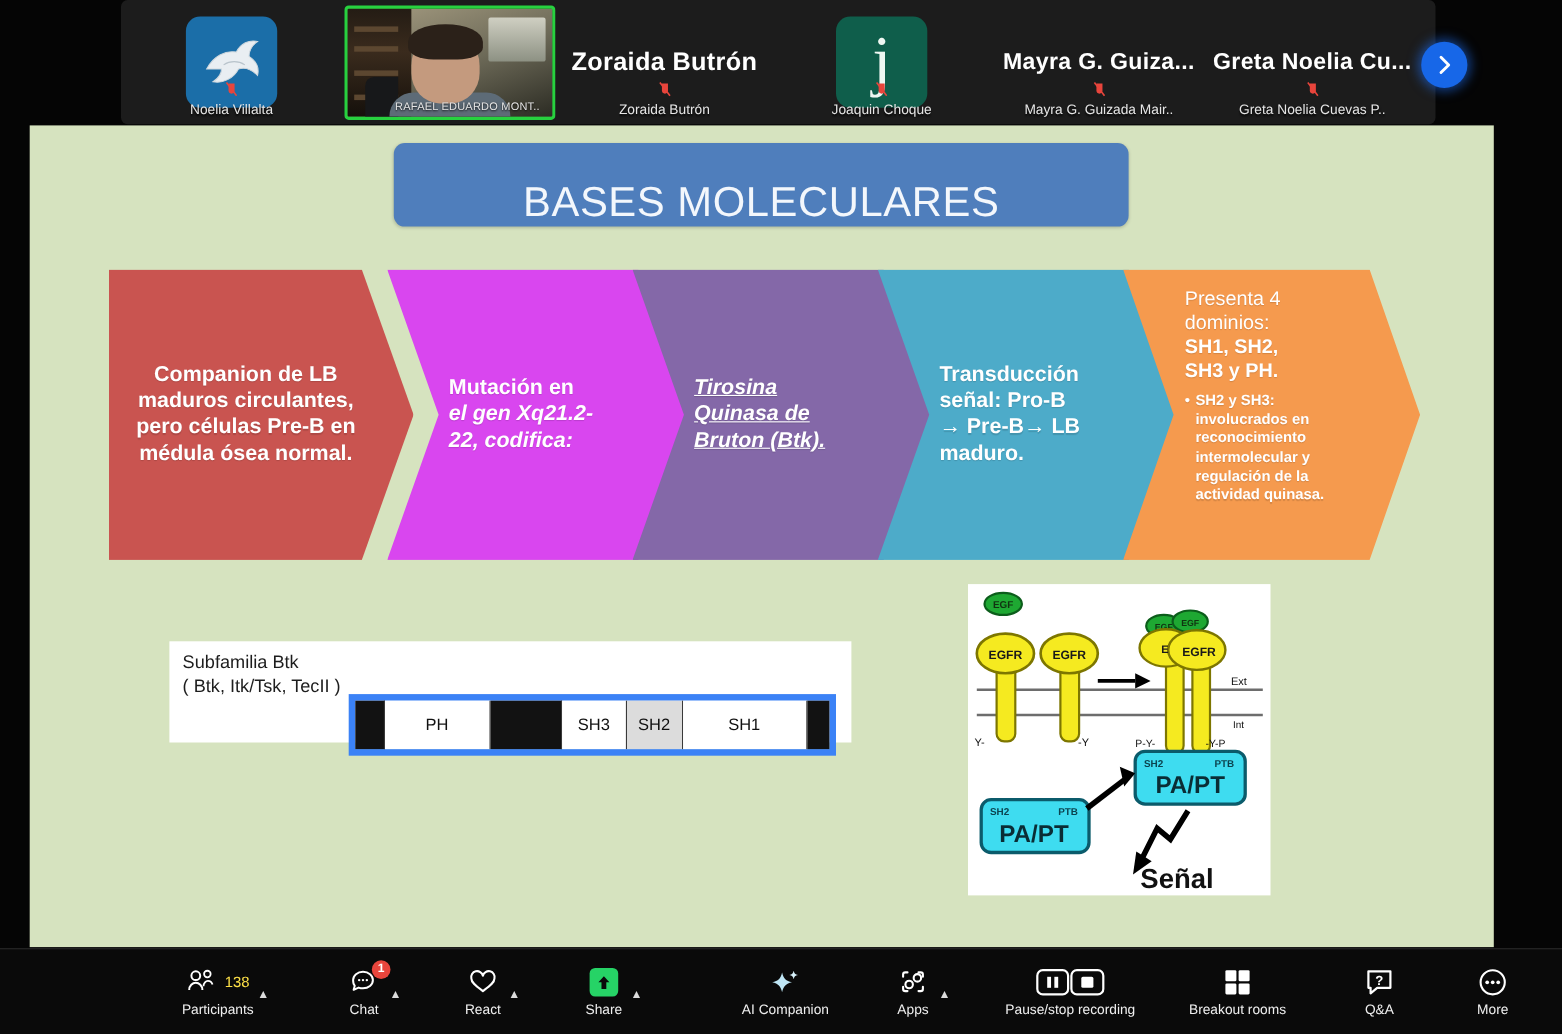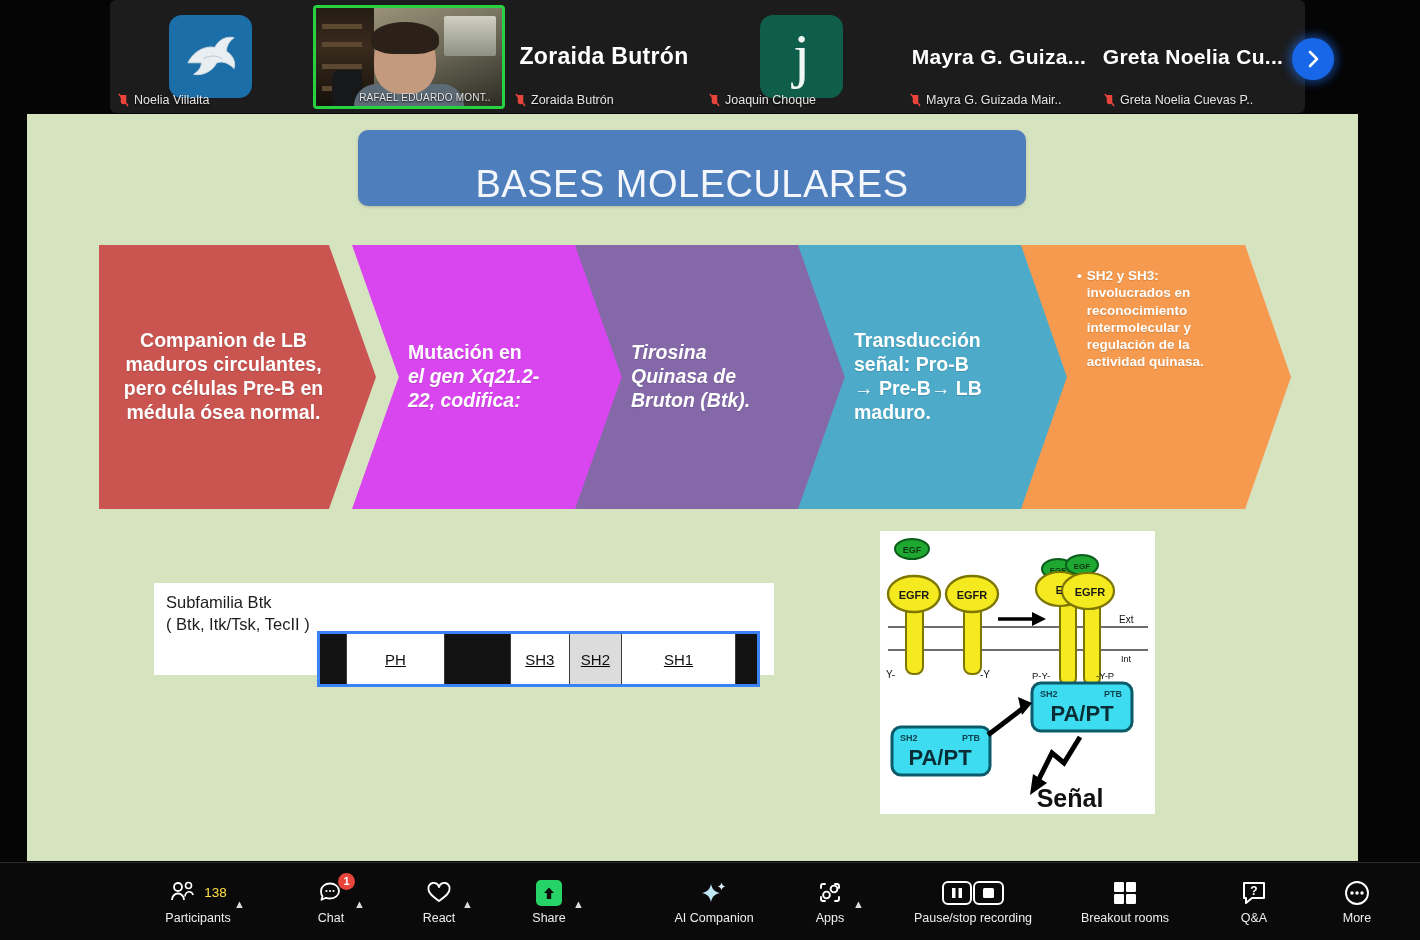--- a/index.html
+++ b/index.html
@@ -74,20 +74,21 @@
   .pname {
     position: absolute; left: 0; bottom: 2px;
     width: 100%;
     display: flex; align-items: center; gap: 5px;
     padding: 0 6px;
     color: #e6e6e6;
     font-size: 12.5px;
     white-space: nowrap; overflow: hidden;
     text-shadow: 0 1px 2px rgba(0,0,0,.95);
     z-index: 4;
+    flex-direction: column;
   }
   .pname .txt { overflow: hidden; text-overflow: ellipsis; }
   .pname.incam { left:0; bottom:3px; justify-content:center; font-size:10px; letter-spacing:.2px;margin-left:16px;}
 
   .mic-off {
     flex: none; width: 11px; height: 14px; position: relative; display:inline-block;
   }
   .mic-off svg { width: 11px; height: 14px; display:block; }
 
   .bigname {
@@ -139,21 +140,21 @@
     width: 100%; padding-left: 34px; padding-right: 56px;
     font-size: 19px; line-height: 1.23; font-weight: bold;
     text-align: left;
     text-shadow: 0 1px 1px rgba(0,0,0,.14);
   }
   .chev.c1 { left: 0px;   width: 277px; background:#c95450;
              clip-path: polygon(0 0, 83% 0, 100% 50%, 83% 100%, 0 100%); }
   .chev.c2 { left: 253px; width: 275px; background:#d946ef;
              clip-path: polygon(0 0, 83% 0, 100% 50%, 83% 100%, 0 100%, 17% 50%); }
   .chev.c3 { left: 476px; width: 275px; background:#8468a8;
-             clip-path: polygon(0 0, 83% 0, 100% 50%, 83% 100%, 0 100%, 17% 50%); }
+             clip-path: polygon(0 0, 83% 0, 100% 50%, 83% 100%, 0 100%, 17% 50%); text-decoration: underline; }
   .chev.c4 { left: 699px; width: 275px; background:#4dabc9;
              clip-path: polygon(0 0, 83% 0, 100% 50%, 83% 100%, 0 100%, 17% 50%); }
   .chev.c5 { left: 922px; width: 270px; background:#f59a4e;
              clip-path: polygon(0 0, 83% 0, 100% 50%, 83% 100%, 0 100%, 17% 50%); }
 
   .chev.c1 .ctext { text-align:center; padding-left: 24px; padding-right: 52px; font-size: 19.5px; }
   .chev.c2 .ctext { padding-left: 56px; font-size: 19.5px;}
   .chev.c3 .ctext { padding-left: 56px; font-style: italic; font-size: 19.5px;}
   .chev.c4 .ctext { padding-left: 56px; font-size: 19.5px;}
   .chev.c5 .ctext { padding-left: 56px; font-size: 18px; padding-top: 0; }
@@ -175,21 +176,21 @@
     padding: 8px 10px;
   }
   #btk-label {
     position: absolute; left: 12px; top: 8px;
     font-size: 16.5px; line-height: 1.35; color: #1d1d1d;
     font-family: "Liberation Sans", sans-serif;
   }
   #btk-bar {
     position: absolute; left: 163px; top: 48px;
     width: 443px; height: 56px;
-    display: flex; border: 3px solid #3b82f6; text-decoration: underline;
+    display: flex; border: 6px solid #3b82f6;
   }
   .seg { height: 100%; display: flex; align-items: center; justify-content: center;
          font-size: 15px; color: #111; border-right: 1px solid #3a3a3a; }
   .seg:last-child { border-right: none; }
   .seg.black { background: #121212; }
   .seg.white { background: #ffffff; }
   .seg.grey  { background: #dcdcdc; }
 
   
   #egfr-figure {
@@ -382,20 +383,26 @@
         <div class="ctext">
           <div>Transducción</div>
           <div>señal: Pro-B</div>
           <div>→ Pre-B→ LB</div>
           <div>maduro.</div>
         </div>
       </div>
 
       <div class="chev c5">
         <div class="ctext">
+          <div class="c5-head">
+            <div class="lite">Presenta 4</div>
+            <div class="lite">dominios:</div>
+            <div>SH1, SH2,</div>
+            <div>SH3 y PH.</div>
+          </div>
           <div class="c5-bullets">
             <div class="bl">
               <span class="dot">•</span>
               <span class="btxt"><b>SH2 y SH3:</b>
                 <span>involucrados en reconocimiento intermolecular y regulación de la actividad quinasa.</span>
               </span>
             </div>
           </div>
         </div>
       </div>

